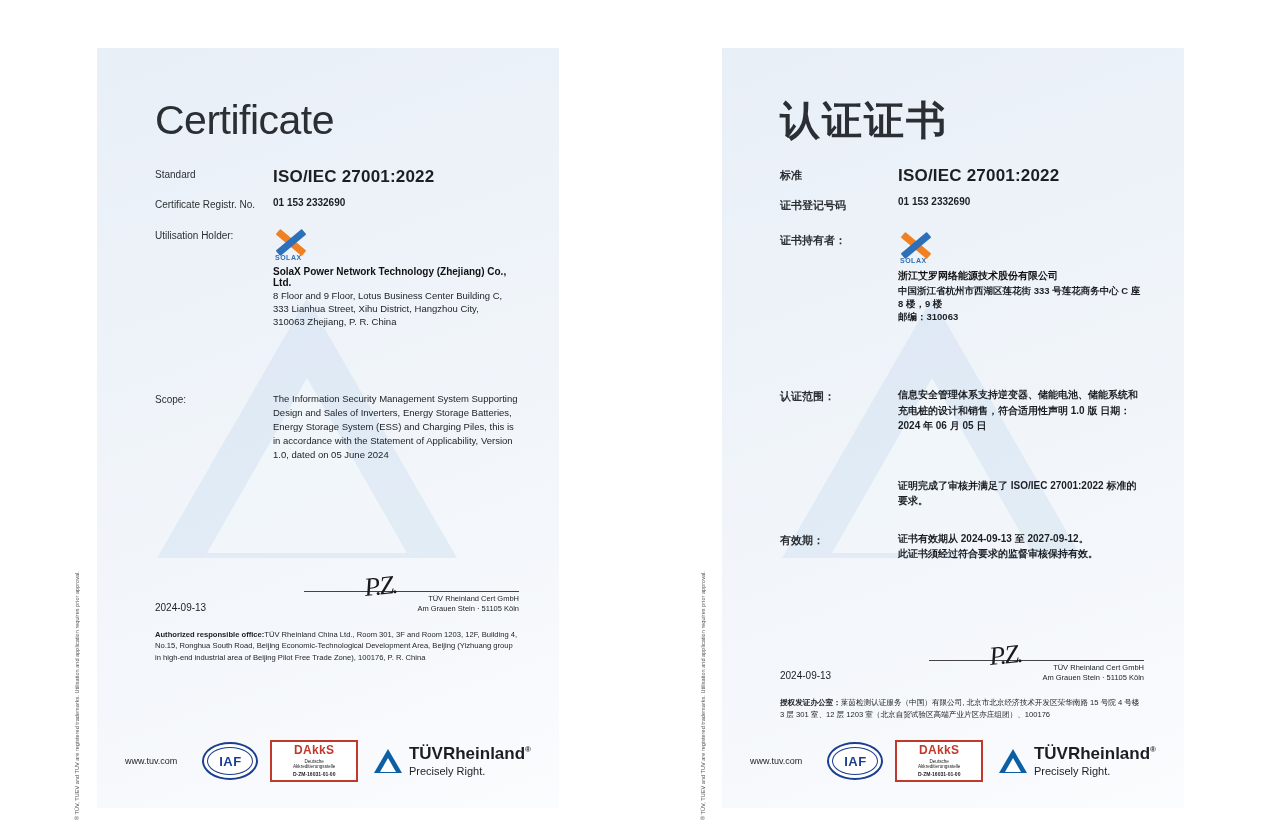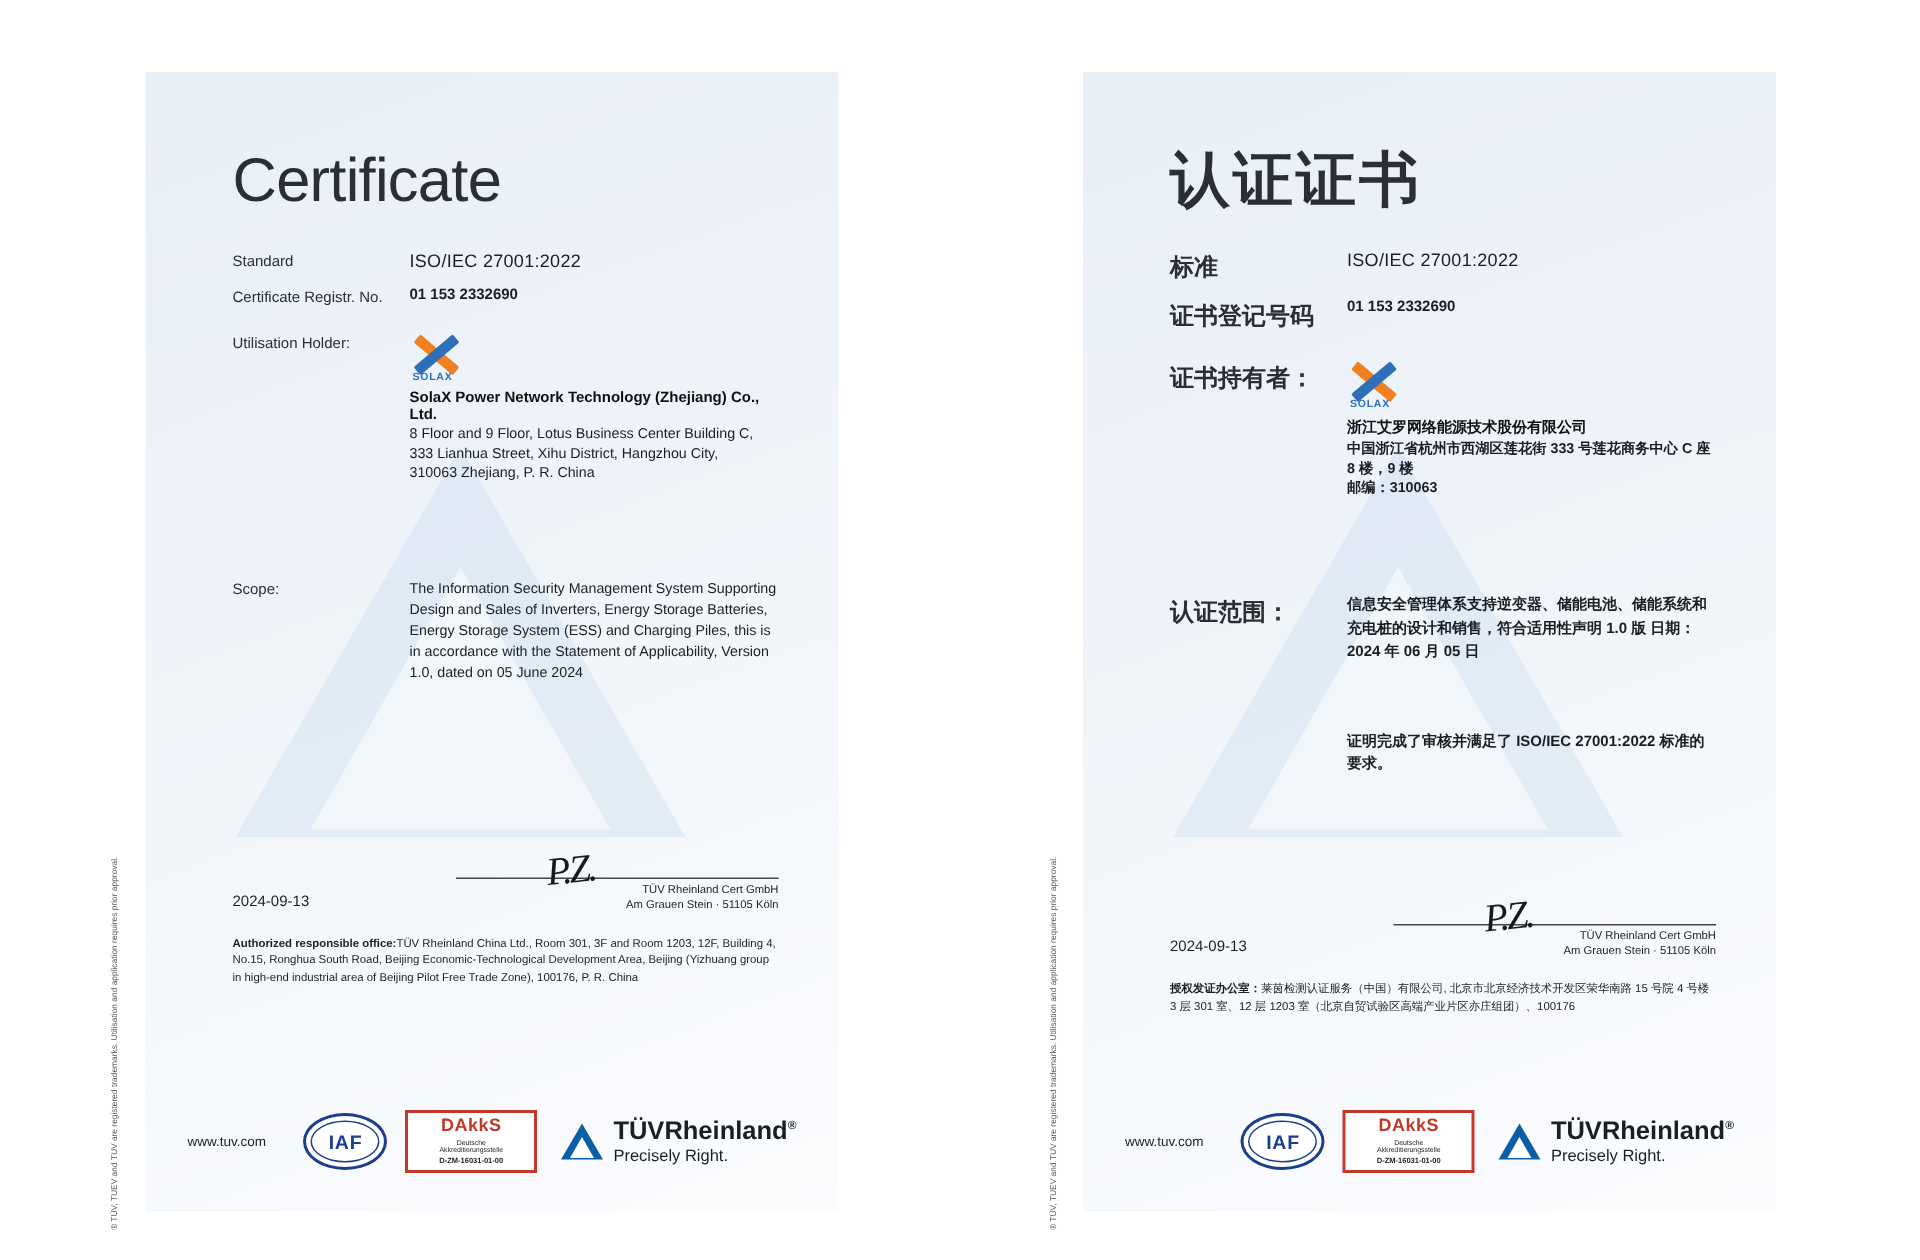--- a/index.html
+++ b/index.html
@@ -76,28 +76,28 @@
     display: flex;
     margin: 0 0 0 18px;
   }
   .lbl {
     width: 118px;
     flex: 0 0 118px;
     font-size: 10px;
     color: #2b2f33;
     padding-top: 2px;
   }
-  .lbl-zh { font-size: 16px; font-weight: 700; }
+  .lbl-zh { font-size: 11px; font-weight: 700; }
   .val {
     font-size: 9.5px;
     color: #1b1f23;
   }
   .val-strong {
-    font-size: 12px;
-    font-weight: 400;
+    font-size: 17px;
+    font-weight: 700;
     letter-spacing: .2px;
   }
   .val-reg {
     font-size: 10px;
     font-weight: 700;
   }
   .spacer-sm { height: 10px; }
 
   .holder-block { margin-top: 18px; }
   .logo-x {
@@ -391,20 +391,25 @@
       <div class="rowline block" style="margin-top:64px">
         <div class="lbl lbl-zh">认证范围：</div>
         <div class="val body-txt body-txt-zh" style="width:300px">信息安全管理体系支持逆变器、储能电池、储能系统和充电桩的设计和销售，符合适用性声明 1.0 版 日期：2024 年 06 月 05 日</div>
       </div>
 
       <div class="rowline" style="margin-top:44px;margin-left:18px">
         <div class="lbl lbl-zh"></div>
         <div class="val body-txt body-txt-zh" style="width:300px">证明完成了审核并满足了 ISO/IEC 27001:2022 标准的要求。</div>
       </div>
 
+      <div class="rowline" style="margin-top:22px;margin-left:18px">
+        <div class="lbl lbl-zh">有效期：</div>
+        <div class="val body-txt body-txt-zh" style="width:300px;white-space:pre-line">证书有效期从 2024-09-13 至 2027-09-12。
+此证书须经过符合要求的监督审核保持有效。</div>
+      </div>
 
       <div class="sig-area" style="margin-top:72px">
         <div class="sig-date">2024-09-13</div>
         <div class="sig-right">
           <div class="sig-scribble">P.Z.</div>
           <div class="sig-line"></div>
           <div class="sig-org">
             <div>TÜV Rheinland Cert GmbH</div>
             <div>Am Grauen Stein · 51105 Köln</div>
           </div>

